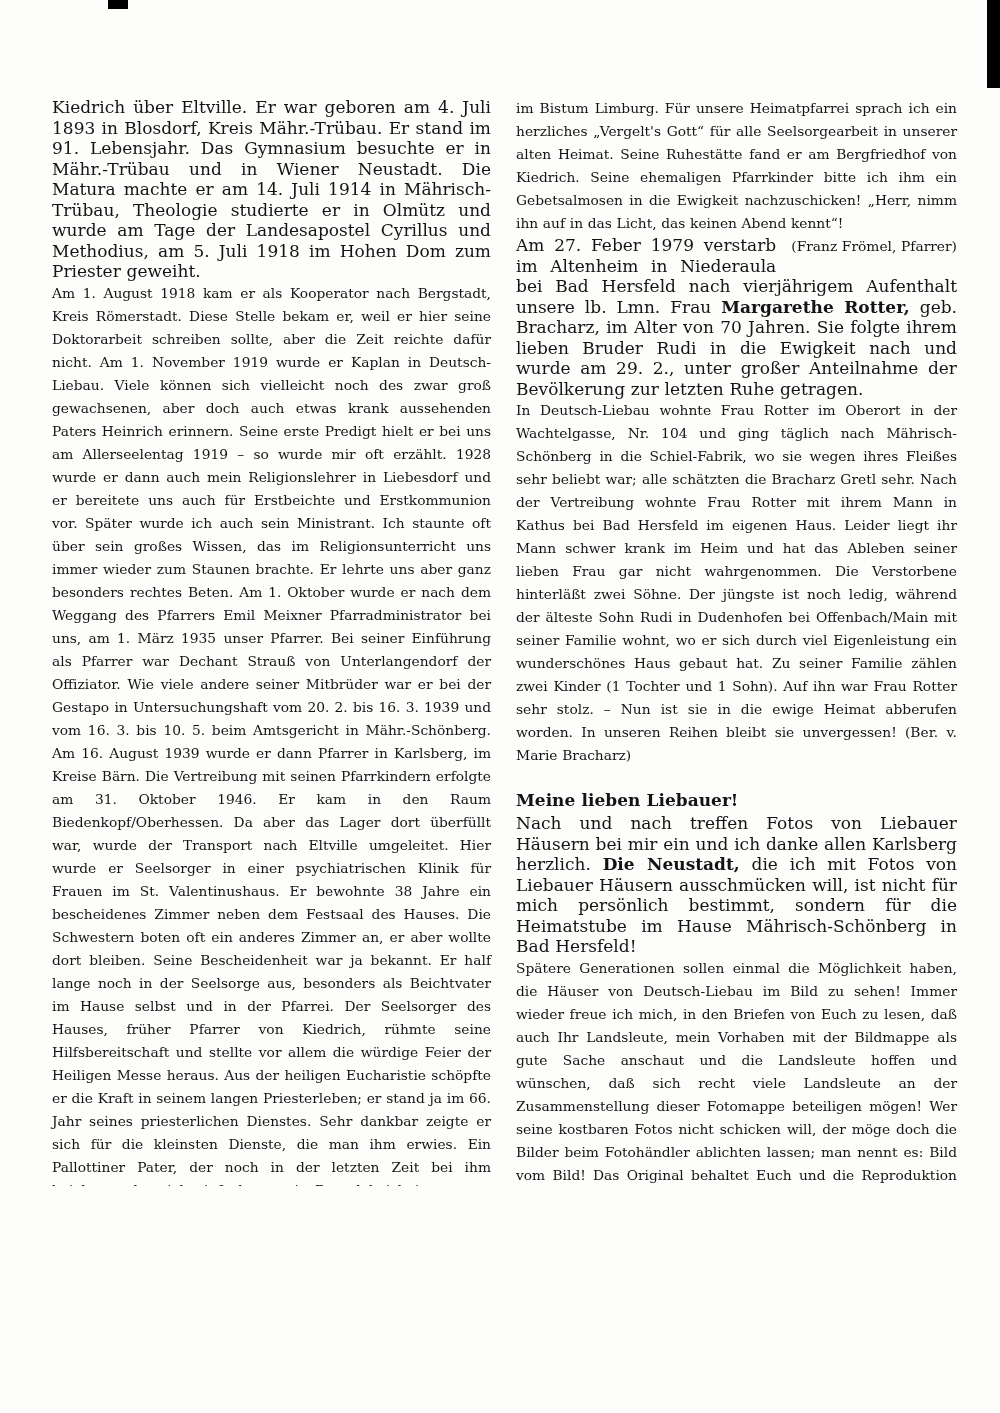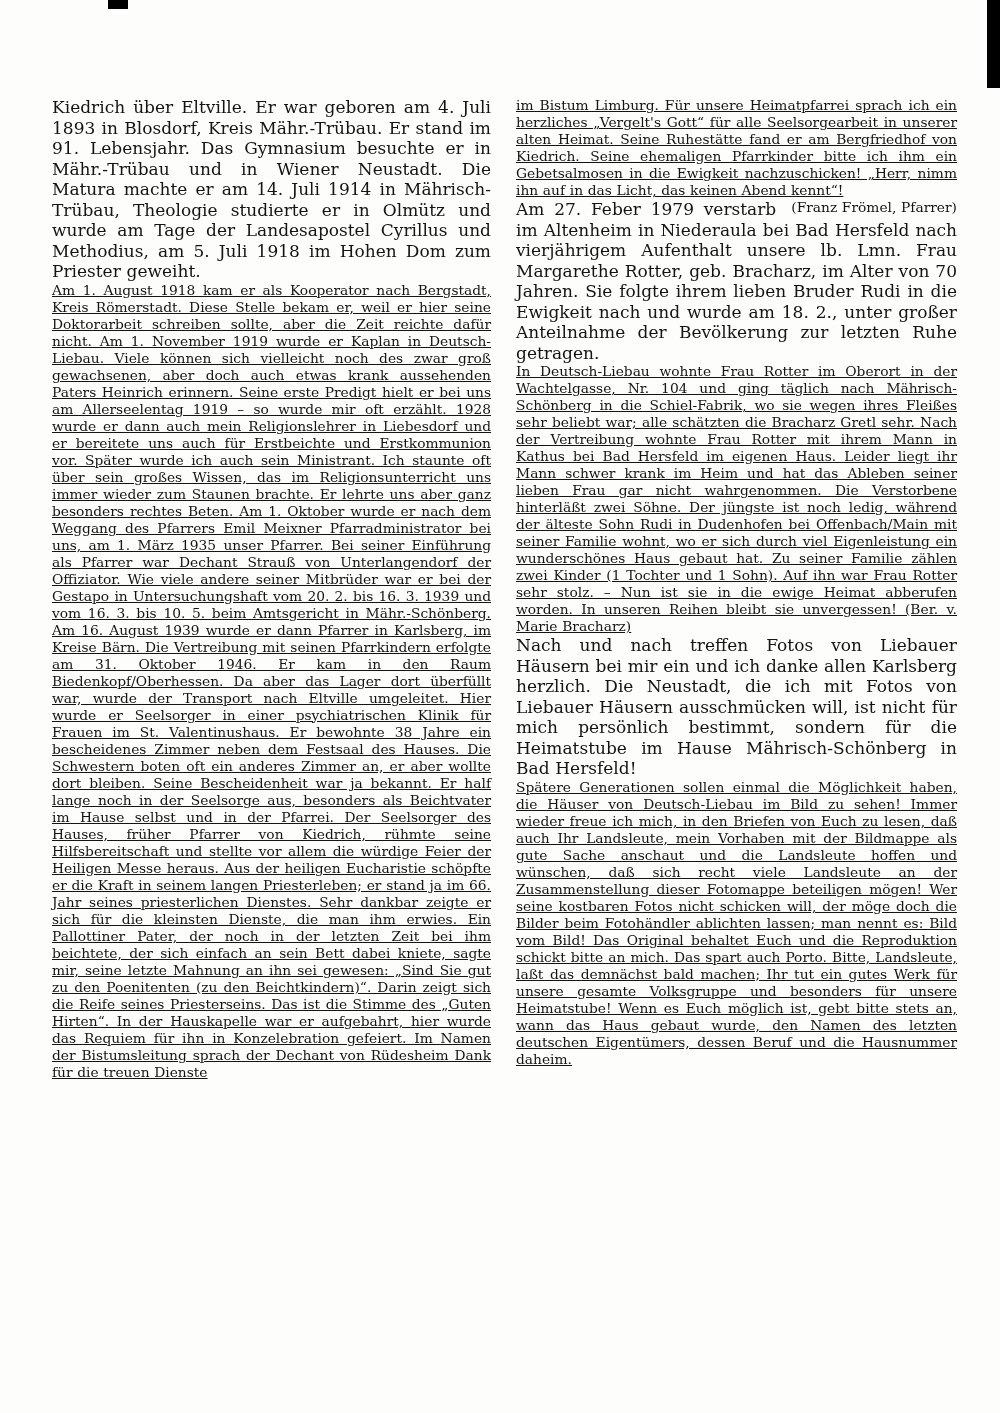--- a/index.html
+++ b/index.html
@@ -30,22 +30,22 @@
   .col-left  { width: 439px; }
   .col-right { width: 441px; }
   p {
     margin: 0;
     text-align: justify;
     hyphens: auto;
     -webkit-hyphens: auto;
     word-spacing: 0.02em;
   }
   .lg { font-size: 17px;   line-height: 20.5px; }
-  .sm { font-size: 13.8px; line-height: 17px; text-decoration: underline; }
-  .bold { font-weight: normal; margin-top: 20px; }
+  .sm { font-size: 13.8px; line-height: 23px; }
+  .bold { font-weight: bold; margin-top: 20px; }
   .heading {
     font-size: 17px;
     line-height: 21px;
     font-weight: bold;
     text-align: left;
     margin-top: 23px;
     margin-bottom: 2px;
     hyphens: none;
   }
   .byline {
@@ -79,24 +79,25 @@
   <div class="columns">
 
     <div class="col col-left">
       <p class="lg">Kiedrich über Eltville. Er war geboren am 4. Juli 1893 in Blosdorf, Kreis Mähr.-Trübau. Er stand im 91. Lebensjahr. Das Gymnasium besuchte er in Mähr.-Trübau und in Wiener Neustadt. Die Matura machte er am 14. Juli 1914 in Mährisch-Trübau, Theologie studierte er in Olmütz und wurde am Tage der Landesapostel Cyrillus und Methodius, am 5. Juli 1918 im Hohen Dom zum Priester geweiht.</p>
       <p class="sm">Am 1. August 1918 kam er als Kooperator nach Bergstadt, Kreis Römerstadt. Diese Stelle bekam er, weil er hier seine Doktorarbeit schreiben sollte, aber die Zeit reichte dafür nicht. Am 1. November 1919 wurde er Kaplan in Deutsch-Liebau. Viele können sich vielleicht noch des zwar groß gewachsenen, aber doch auch etwas krank aussehenden Paters Heinrich erinnern. Seine erste Predigt hielt er bei uns am Allerseelentag 1919 – so wurde mir oft erzählt. 1928 wurde er dann auch mein Religionslehrer in Liebesdorf und er bereitete uns auch für Erstbeichte und Erstkommunion vor. Später wurde ich auch sein Ministrant. Ich staunte oft über sein großes Wissen, das im Religionsunterricht uns immer wieder zum Staunen brachte. Er lehrte uns aber ganz besonders rechtes Beten. Am 1. Oktober wurde er nach dem Weggang des Pfarrers Emil Meixner Pfarradministrator bei uns, am 1. März 1935 unser Pfarrer. Bei seiner Einführung als Pfarrer war Dechant Strauß von Unterlangendorf der Offiziator. Wie viele andere seiner Mitbrüder war er bei der Gestapo in Untersuchungshaft vom 20. 2. bis 16. 3. 1939 und vom 16. 3. bis 10. 5. beim Amtsgericht in Mähr.-Schönberg. Am 16. August 1939 wurde er dann Pfarrer in Karlsberg, im Kreise Bärn. Die Vertreibung mit seinen Pfarrkindern erfolgte am 31. Oktober 1946. Er kam in den Raum Biedenkopf/Oberhessen. Da aber das Lager dort überfüllt war, wurde der Transport nach Eltville umgeleitet. Hier wurde er Seelsorger in einer psychiatrischen Klinik für Frauen im St. Valentinushaus. Er bewohnte 38 Jahre ein bescheidenes Zimmer neben dem Festsaal des Hauses. Die Schwestern boten oft ein anderes Zimmer an, er aber wollte dort bleiben. Seine Bescheidenheit war ja bekannt. Er half lange noch in der Seelsorge aus, besonders als Beichtvater im Hause selbst und in der Pfarrei. Der Seelsorger des Hauses, früher Pfarrer von Kiedrich, rühmte seine Hilfsbereitschaft und stellte vor allem die würdige Feier der Heiligen Messe heraus. Aus der heiligen Eucharistie schöpfte er die Kraft in seinem langen Priesterleben; er stand ja im 66. Jahr seines priesterlichen Dienstes. Sehr dankbar zeigte er sich für die kleinsten Dienste, die man ihm erwies. Ein Pallottiner Pater, der noch in der letzten Zeit bei ihm beichtete, der sich einfach an sein Bett dabei kniete, sagte mir, seine letzte Mahnung an ihn sei gewesen: „Sind Sie gut zu den Poenitenten (zu den Beichtkindern)“. Darin zeigt sich die Reife seines Priesterseins. Das ist die Stimme des „Guten Hirten“. In der Hauskapelle war er aufgebahrt, hier wurde das Requiem für ihn in Konzelebration gefeiert. Im Namen der Bistumsleitung sprach der Dechant von Rüdesheim Dank für die treuen Dienste</p>
     </div>
 
     <div class="col col-right">
       <p class="sm"><span>im Bistum Limburg. Für unsere Heimatpfarrei sprach ich ein herzliches „Vergelt's Gott“ für alle Seelsorgearbeit in unserer alten Heimat. Seine Ruhestätte fand er am Bergfriedhof von Kiedrich. Seine ehemaligen Pfarrkinder bitte ich ihm ein Gebetsalmosen in die Ewigkeit nachzuschicken! „Herr, nimm ihn auf in das Licht, das keinen Abend kennt“! </span><span class="byline">(Franz Frömel, Pfarrer)</span></p>
 
-      <p class="lg"><span>Am 27. Feber 1979 verstarb im Altenheim in Niederaula bei Bad Hersfeld nach vierjährigem Aufenthalt unsere lb. Lmn. Frau </span><span class="bold">Margarethe Rotter,</span><span> geb. Bracharz, im Alter von 70 Jahren. Sie folgte ihrem lieben Bruder Rudi in die Ewigkeit nach und wurde am 18. 2., unter großer Anteilnahme der Bevölkerung zur letzten Ruhe getragen.</span></p>
+      <p class="lg"><span>Am 27. Feber 1979 verstarb im Altenheim in Niederaula bei Bad Hersfeld nach vierjährigem Aufenthalt unsere lb. Lmn. Frau </span><span class="bold">Margarethe Rotter,</span><span> geb. Bracharz, im Alter von 70 Jahren. Sie folgte ihrem lieben Bruder Rudi in die Ewigkeit nach und wurde am 29. 2., unter großer Anteilnahme der Bevölkerung zur letzten Ruhe getragen.</span></p>
 
       <p class="sm">In Deutsch-Liebau wohnte Frau Rotter im Oberort in der Wachtelgasse, Nr. 104 und ging täglich nach Mährisch-Schönberg in die Schiel-Fabrik, wo sie wegen ihres Fleißes sehr beliebt war; alle schätzten die Bracharz Gretl sehr. Nach der Vertreibung wohnte Frau Rotter mit ihrem Mann in Kathus bei Bad Hersfeld im eigenen Haus. Leider liegt ihr Mann schwer krank im Heim und hat das Ableben seiner lieben Frau gar nicht wahrgenommen. Die Verstorbene hinterläßt zwei Söhne. Der jüngste ist noch ledig, während der älteste Sohn Rudi in Dudenhofen bei Offenbach/Main mit seiner Familie wohnt, wo er sich durch viel Eigenleistung ein wunderschönes Haus gebaut hat. Zu seiner Familie zählen zwei Kinder (1 Tochter und 1 Sohn). Auf ihn war Frau Rotter sehr stolz. – Nun ist sie in die ewige Heimat abberufen worden. In unseren Reihen bleibt sie unvergessen! (Ber. v. Marie Bracharz)</p>
 
+      <p class="heading">Meine lieben Liebauer!</p>
 
       <p class="lg"><span>Nach und nach treffen Fotos von Liebauer Häusern bei mir ein und ich danke allen Karlsberg herzlich. </span><span class="bold">Die Neustadt,</span><span> die ich mit Fotos von Liebauer Häusern ausschmücken will, ist nicht für mich persönlich bestimmt, sondern für die Heimatstube im Hause Mährisch-Schönberg in Bad Hersfeld!</span></p>
 
       <p class="sm">Spätere Generationen sollen einmal die Möglichkeit haben, die Häuser von Deutsch-Liebau im Bild zu sehen! Immer wieder freue ich mich, in den Briefen von Euch zu lesen, daß auch Ihr Landsleute, mein Vorhaben mit der Bildmappe als gute Sache anschaut und die Landsleute hoffen und wünschen, daß sich recht viele Landsleute an der Zusammenstellung dieser Fotomappe beteiligen mögen! Wer seine kostbaren Fotos nicht schicken will, der möge doch die Bilder beim Fotohändler ablichten lassen; man nennt es: Bild vom Bild! Das Original behaltet Euch und die Reproduktion schickt bitte an mich. Das spart auch Porto. Bitte, Landsleute, laßt das demnächst bald machen; Ihr tut ein gutes Werk für unsere gesamte Volksgruppe und besonders für unsere Heimatstube! Wenn es Euch möglich ist, gebt bitte stets an, wann das Haus gebaut wurde, den Namen des letzten deutschen Eigentümers, dessen Beruf und die Hausnummer daheim.</p>
     </div>
 
   </div>
 
   <div class="page-number">166</div>
 

